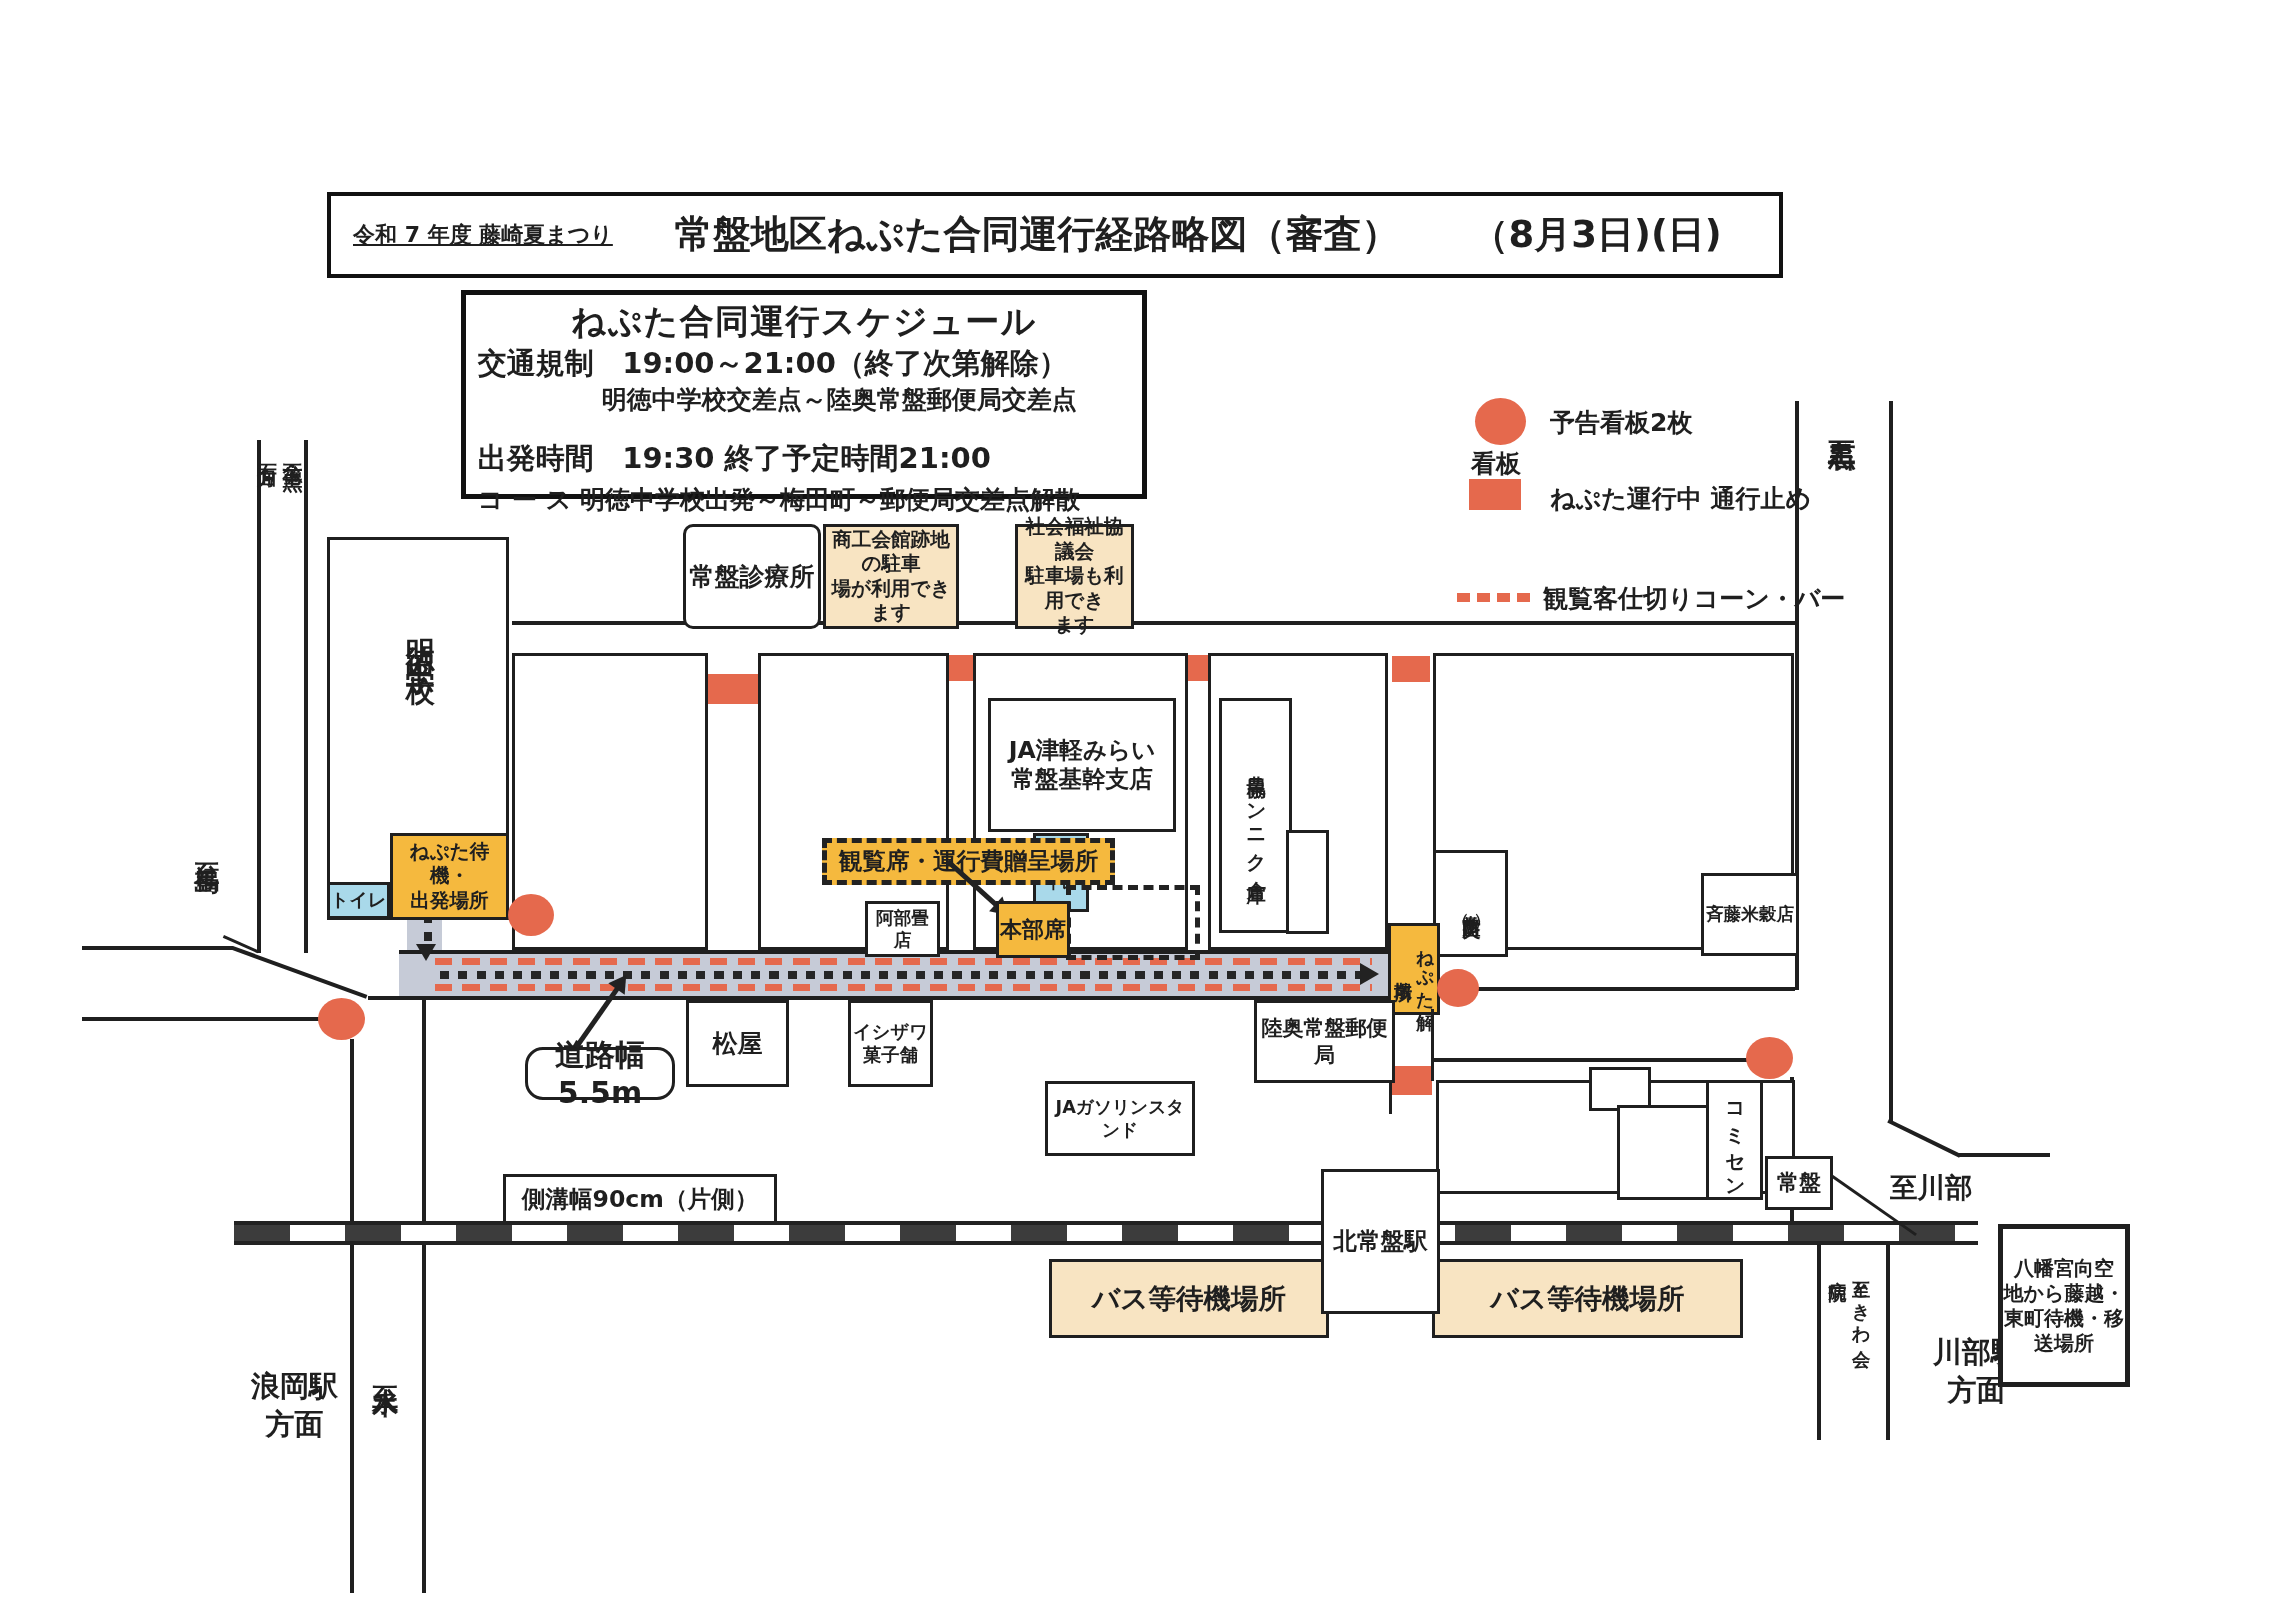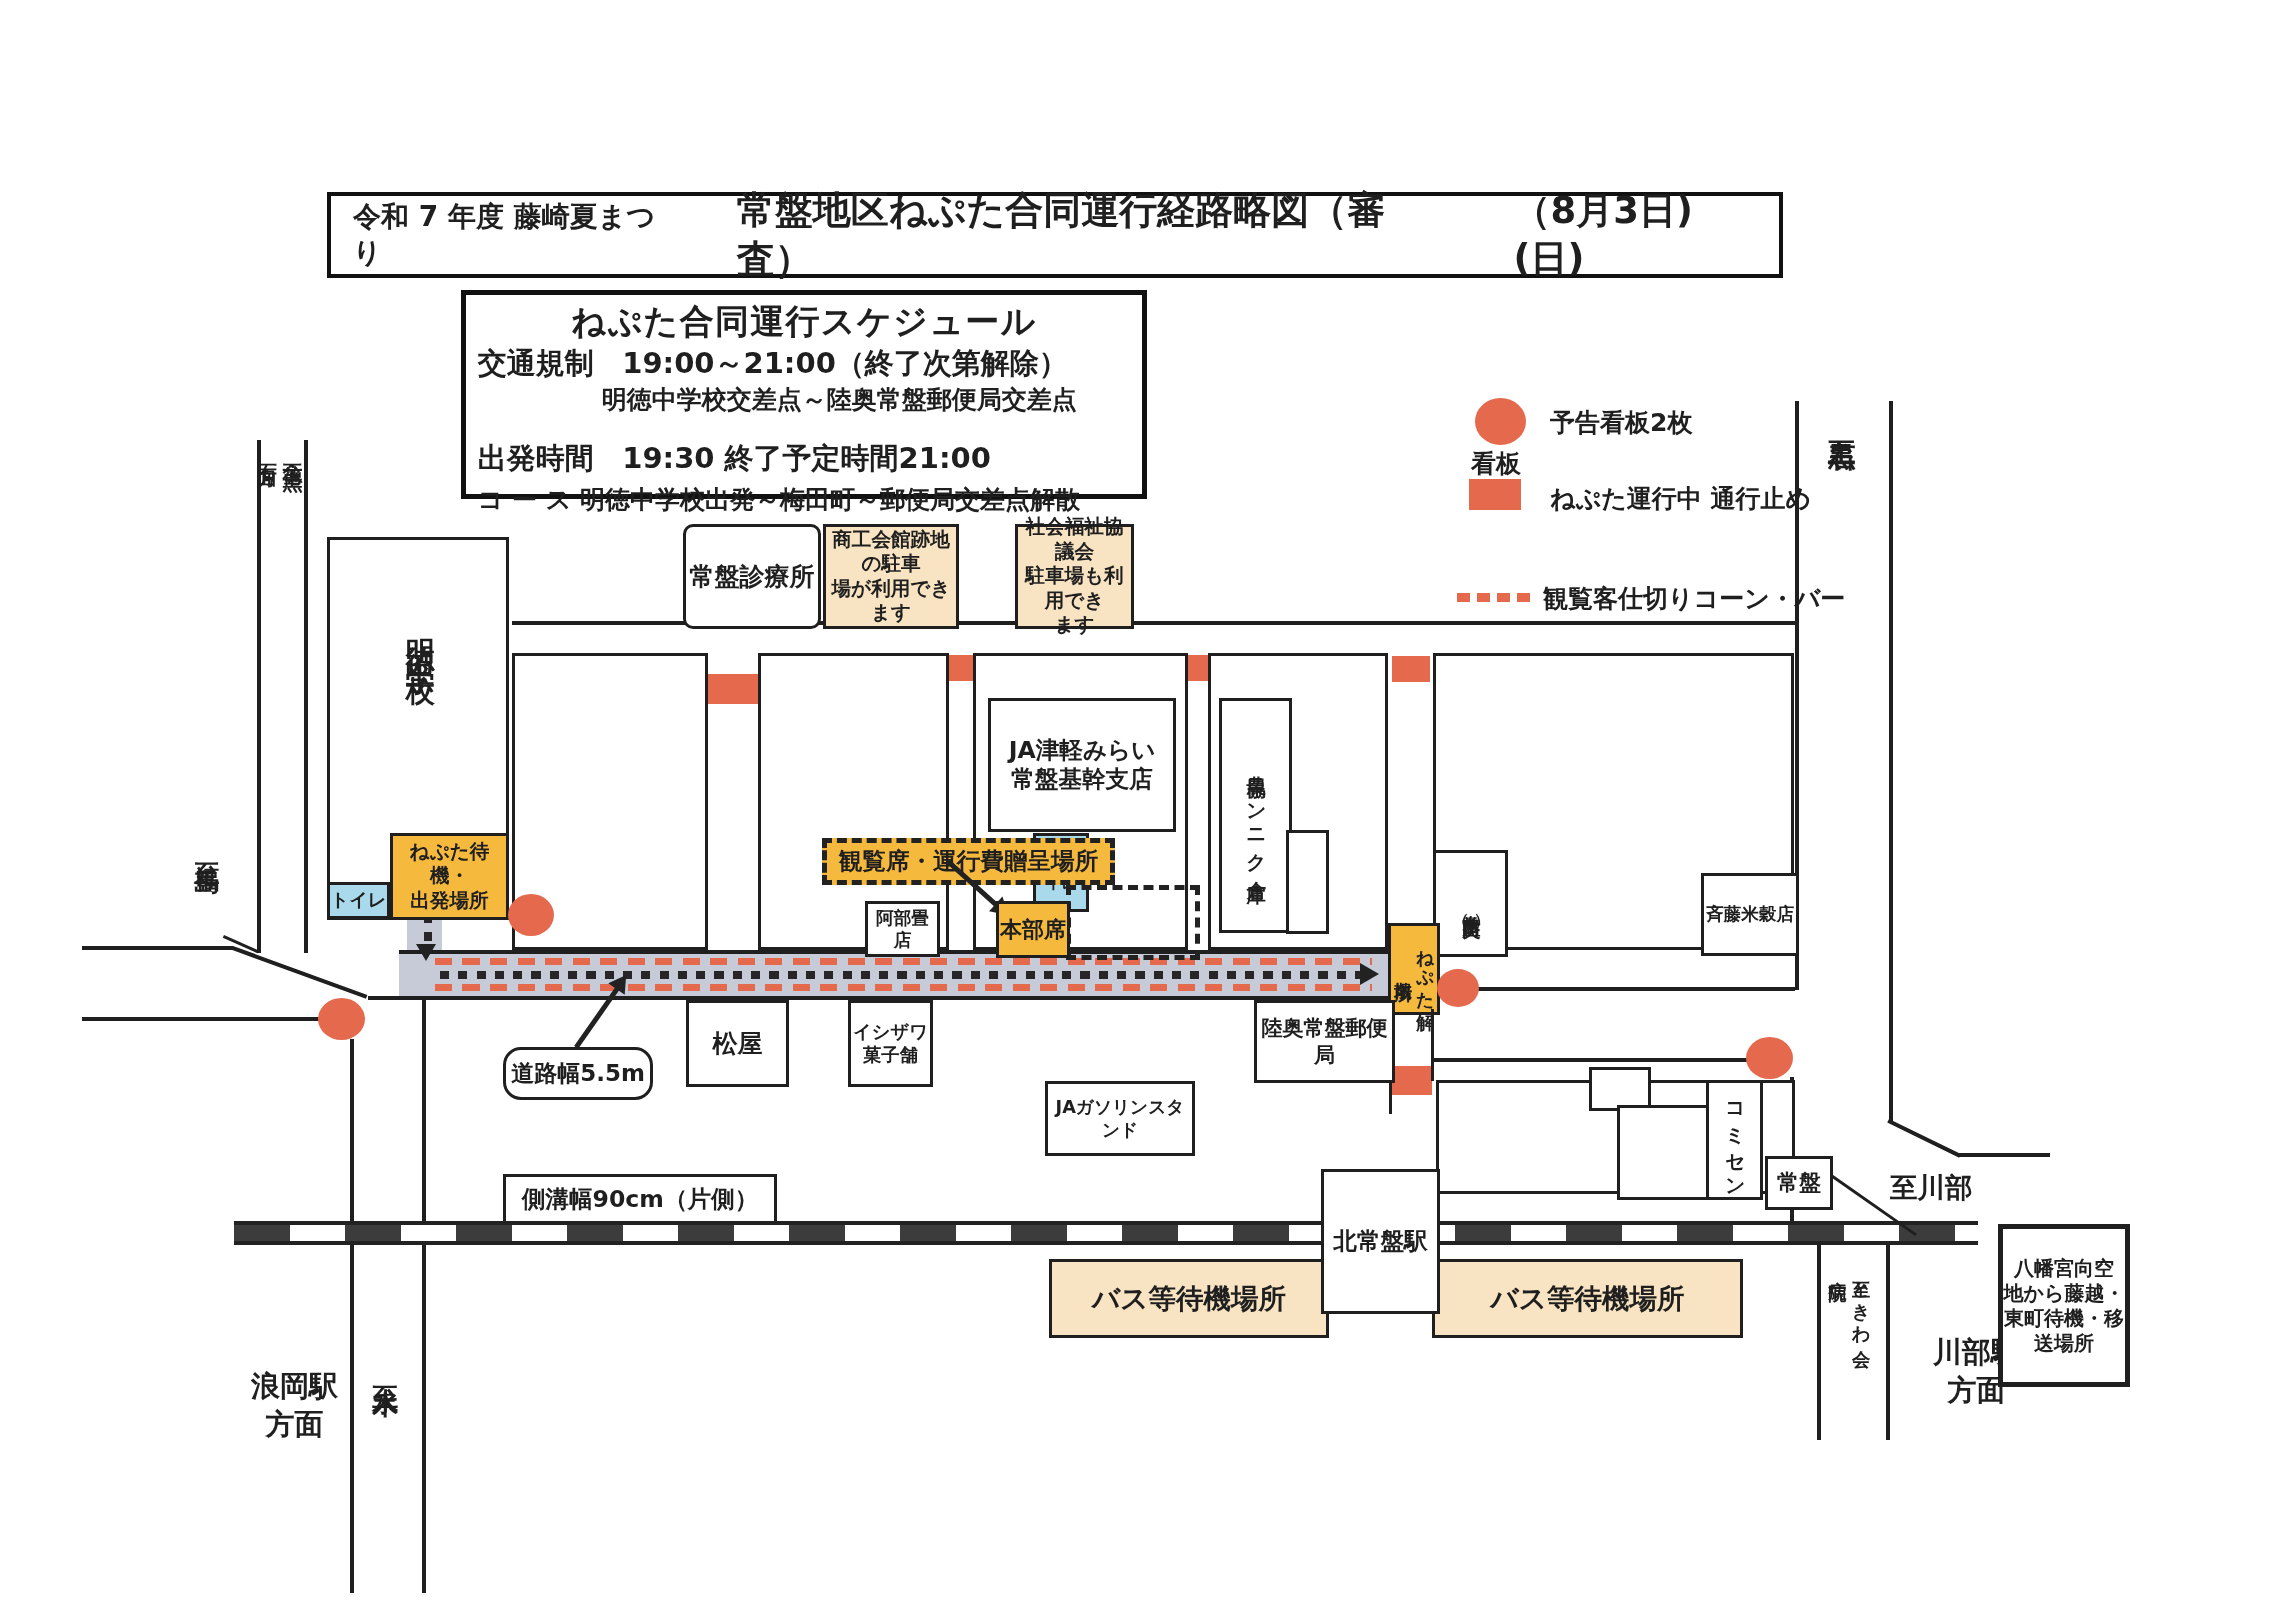--- a/index.html
+++ b/index.html
@@ -37,21 +37,21 @@
     background:repeating-linear-gradient(90deg,#3c3c3c 0 56px,#ffffff 56px 111px);}
   .legend-dash{position:absolute;height:9.2px;
     background:repeating-linear-gradient(90deg,#e5694d 0 13px,transparent 13px 20px);}
 </style>
 </head>
 <body>
 
 <div class="canvas">
 
   <div class="abs" style="left:327px;top:192px;width:1456px;height:86px;border:4.6px solid #111;display:flex;align-items:center;padding:0 22px;box-sizing:border-box;">
-    <span class="lbl" style="position:static;font-size:28px;">令和 7 年度  藤崎夏まつり</span>
+    <span class="lbl" style="position:static;font-size:22px;text-decoration:underline;">令和 7 年度  藤崎夏まつり</span>
     <span class="lbl" style="position:static;font-size:38px;margin-left:62px;">常盤地区ねぷた合同運行経路略図（審査）</span>
     <span class="lbl" style="position:static;font-size:37px;margin-left:72px;">（8月3日)(日)</span>
   </div>
 
   <div class="abs" style="left:461px;top:290px;width:686px;height:209px;border:5.9px solid #111;box-sizing:border-box;padding:3.9px 11.8px;">
     <div class="lbl" style="position:static;font-size:34px;text-align:center;letter-spacing:1.3px;">ねぷた合同運行スケジュール</div>
     <div style="font-size:29px;font-weight:700;margin-top:1.3px;">
       <span>交通規制</span>
       <span style="margin-left:18.3px;">19:00～21:00（終了次第解除）</span>
     </div>
@@ -204,21 +204,21 @@
     <span>イシザワ
 菓子舗</span>
   </div>
   <div class="box" style="left:1254px;top:1000px;width:135px;height:77px;font-size:21px;">
     <span>陸奥常盤郵便局</span>
   </div>
   <div class="box" style="left:1045px;top:1081px;width:144px;height:69px;font-size:17.7px;">
     <span>JAガソリンスタンド</span>
   </div>
 
-  <div class="box" style="left:503px;top:1047px;width:144px;height:47px;font-size:23px;border-radius:18px;">
+  <div class="box" style="left:525px;top:1047px;width:144px;height:47px;font-size:30px;border-radius:18px;">
     <span>道路幅5.5m</span>
   </div>
   <div class="arrowline" style="left:576px;top:1045px;width:72px;transform:rotate(-55deg);">
     <span class="head"></span>
   </div>
   <div class="box" style="left:503px;top:1174px;width:268px;height:46px;font-size:23.6px;">
     <span>側溝幅90cm（片側）</span>
   </div>
 
   <div class="railway" style="left:234px;top:1221px;width:1744px;height:23.6px;box-sizing:border-box;"></div>

